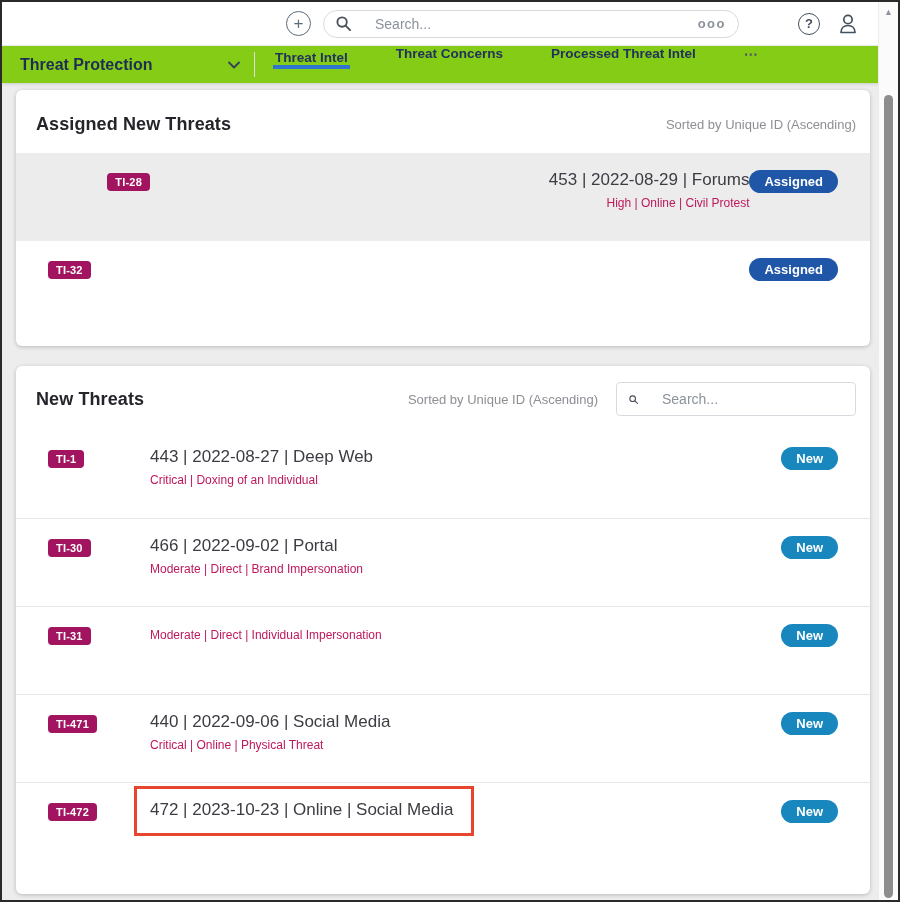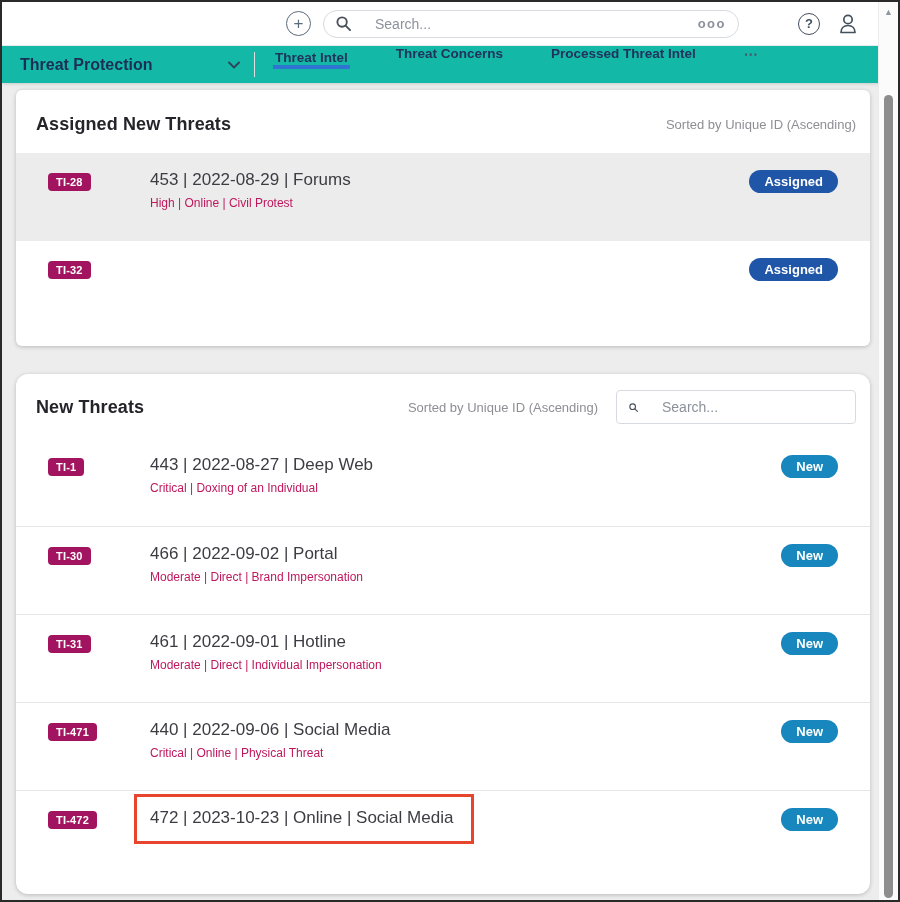--- a/index.html
+++ b/index.html
@@ -11,42 +11,42 @@
   .icon-circle { width:25px; height:25px; border:1.8px solid #5c6b7a; border-radius:50%; color:#5c6b7a; display:flex; align-items:center; justify-content:center; font-size:17px; font-weight:400; line-height:1; cursor:pointer; flex:0 0 auto; }
   .global-search { margin-left:12px; width:416px; height:28px; border:1px solid #d7dbdf; border-radius:14px; display:flex; align-items:center; padding:0 12px; gap:24px; background:#fff; }
   .global-search input { border:none; outline:none; flex:1; font-size:14px; color:#49505a; font-family:"Liberation Sans", sans-serif; background:transparent; }
   .global-search input::placeholder { color:#8b929b; }
   .search-more { color:#8b929b; font-size:13px; letter-spacing:1.5px; font-weight:700; cursor:pointer; }
   .topbar-right { margin-left:auto; margin-right:38px; display:flex; align-items:center; gap:16px; }
   .help-circle { width:22px; height:22px; border:1.7px solid #43505e; border-radius:50%; color:#43505e; display:flex; align-items:center; justify-content:center; font-size:13px; font-weight:700; cursor:pointer; }
   .user-svg { cursor:pointer; display:block; }
 
   
-  .navbar { height:37px; background:#14b8a6; display:flex; align-items:stretch; box-shadow:0 1px 3px rgba(0,0,0,0.15); position:relative; z-index:2; }
+  .navbar { height:37px; background:#84cc16; display:flex; align-items:stretch; box-shadow:0 1px 3px rgba(0,0,0,0.15); position:relative; z-index:2; }
   .app-switcher { display:flex; align-items:center; padding-left:18px; width:252px; cursor:pointer; }
   .app-title { font-size:16px; font-weight:700; color:#1e2d55; }
   .chev { margin-left:auto; margin-right:14px; }
   .nav-divider { width:1px; background:#dcdfe2; margin:6px 0; }
   .tabs { display:flex; align-items:flex-start; margin-left:18px; gap:44px; }
   .tab { display:flex; align-items:center; font-size:13.5px; font-weight:600; color:#21325c; cursor:pointer; position:relative; padding:0 2px; }
   .tab.active { border-bottom:4px solid #2e74d0; padding-top:4px; }
   .tab-more { color:#4a5568; font-size:14px; letter-spacing:1px; }
 
   
   .content { padding:7px 28px 0 14px; }
   .card { background:#fff; border-radius:6px; box-shadow:0 1px 4px rgba(0,0,0,0.22); overflow:hidden; }
   .card1 { padding-bottom:17px; }
-  .card2 { margin-top:28px; padding-bottom:16px;border-radius:12px; }
+  .card2 { margin-top:20px; padding-bottom:24px; }
   .card-header { display:flex; align-items:center; padding:24px 14px 18px 20px; }
   .card2 .card-header { padding:16px 14px 14px 20px; }
   .section-title { font-size:18px; font-weight:700; color:#24242a; letter-spacing:0.1px; }
   .sorted { margin-left:auto; font-size:13px; color:#8e8e95;text-align:center; }
 
   .row { height:88px; padding:16px 32px 0 32px; display:flex; align-items:flex-start; }
-  .row-alt { background:#ececec; }
+  .row-alt { background:#ececec;text-align:right; }
   .badge-col { width:102px; flex:0 0 auto; padding-top:3px; }
   .ti-badge { display:inline-block; background:#a2145f; color:#fff; font-size:11px; font-weight:700; padding:3px 8px; border-radius:4px; letter-spacing:0.2px; }
   .row-text { flex:1; min-width:0; }
   .row-title { font-size:17px; color:#3c3c43; line-height:22px; }
   .row-sub { font-size:12px; color:#be185d; margin-top:5px; line-height:14px; }
   .status-pill { margin-left:auto; flex:0 0 auto; color:#fff; font-weight:700; font-size:13px; padding:4px 15px; border-radius:14px; margin-top:1px; }
   .status-assigned { background:#2056a7; }
   .status-new { background:#1787be; }
   .rows2 .row + .row { border-top:1px solid #e7e7e8; }
 
@@ -143,21 +143,20 @@
           <div class="badge-col"><span class="ti-badge">TI-30</span></div>
           <div class="row-text">
             <div class="row-title">466 | 2022-09-02 | Portal</div>
             <div class="row-sub">Moderate | Direct | Brand Impersonation</div>
           </div>
           <span class="status-pill status-new">New</span>
         </div>
         <div class="row">
           <div class="badge-col"><span class="ti-badge">TI-31</span></div>
           <div class="row-text">
-            <div class="row-title">461 | 2022-09-01 | Hotline</div>
             <div class="row-sub">Moderate | Direct | Individual Impersonation</div>
           </div>
           <span class="status-pill status-new">New</span>
         </div>
         <div class="row">
           <div class="badge-col"><span class="ti-badge">TI-471</span></div>
           <div class="row-text">
             <div class="row-title">440 | 2022-09-06 | Social Media</div>
             <div class="row-sub">Critical | Online | Physical Threat</div>
           </div>

